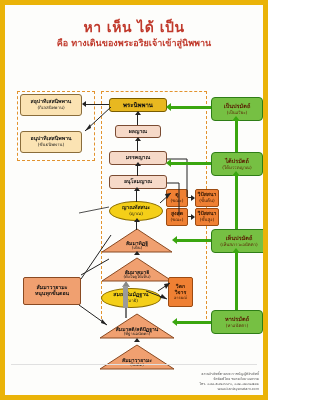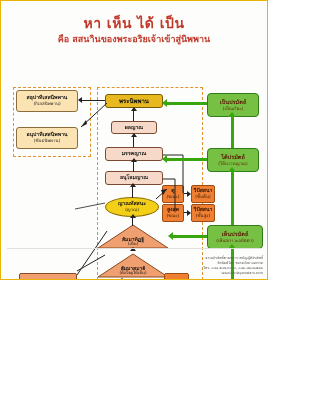--- a/index.html
+++ b/index.html
@@ -4,24 +4,24 @@
 <style>
   html,body{margin:0;padding:0;}
   body{
     width:268px;height:400px;
     background:#ffffff;
     font-family:"DejaVu Sans","Liberation Sans",sans-serif;
     overflow:hidden;
   }
   #page{
     position:relative;
-    width:268px;height:280px;
+    width:268px;height:400px;
     background:#fdfdfb;
     box-sizing:border-box;
-    border:1px solid #eab308;
+    border:5px solid #eab308;
     overflow:hidden;
   }
 
   
   .title{
     position:absolute;left:0;right:0;top:14px;
     text-align:center;
     font-size:14px;font-weight:bold;color:#c0392b;
     letter-spacing:.5px;
     line-height:1.2;
@@ -113,21 +113,21 @@
   .rule{
     position:absolute;left:6px;right:6px;bottom:30px;height:1px;background:#e0e0e0;
   }
 </style>
 </head>
 <body>
 
 <div id="page">
 
   <div class="title">หา เห็น ได้ เป็น</div>
-  <div class="subtitle">คือ สสนาินของพระอริยเจ้าเข้าสู่นิพพาน</div>
+  <div class="subtitle">คือ ทางเดินของพระอริยเจ้าเข้าสู่นิพพาน</div>
 
   <div class="dashed" style="left:12px;top:86px;width:78px;height:70px;"></div>
 
   <div class="dashed" style="left:96px;top:86px;width:106px;height:228px;border-left:1px dashed #e2932e;border-top:none;border-right:none;border-bottom:none;"></div>
   <div class="dashed" style="left:96px;top:86px;width:106px;height:228px;border-right:1px dashed #e2932e;border-top:none;border-left:none;border-bottom:none;"></div>
   <div class="dashed" style="left:96px;top:86px;width:106px;height:24px;border-bottom:none;border-left:none;border-right:none;"></div>
 
   <div class="node box-cream" style="left:15px;top:89px;width:62px;height:22px;">
     <span class="l1">สอุปาทิเสสนิพพาน</span>
     <span class="l2">(กิเลสนิพพาน)</span>

